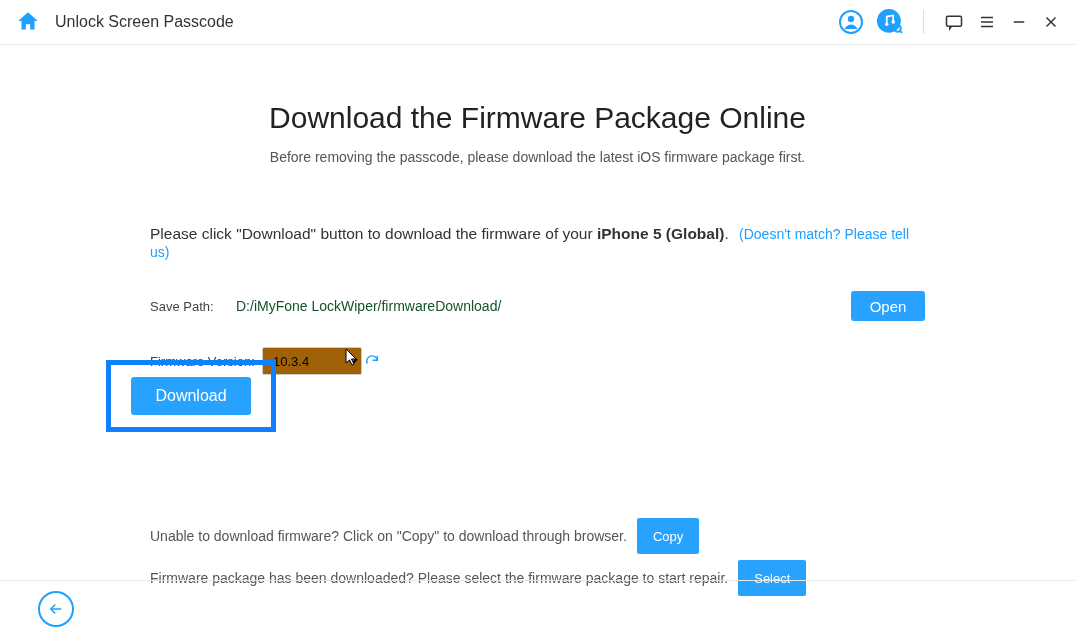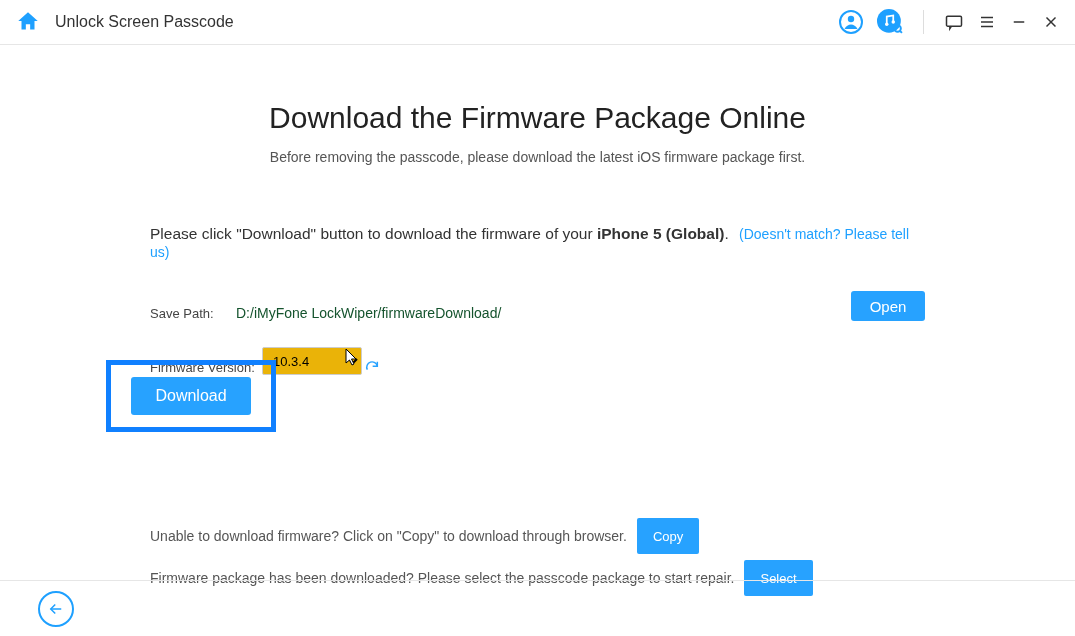--- a/index.html
+++ b/index.html
@@ -14,28 +14,28 @@
   
   .main { padding-top: 56px; text-align: center; }
   .heading { font-size: 30px; color: #222; font-weight: 400; margin-bottom: 14px; text-align: center; }
   .subheading { font-size: 14px; color: #555; margin-bottom: 60px; }
   
   .body { text-align: left; padding: 0 150px; }
   .instr { font-size: 15.5px; color: #333; margin-bottom: 30px; }
   .instr b { font-weight: 700; }
   .link { color: #1ea0ff; font-size: 14px; margin-left: 6px; cursor: pointer; }
   
-  .row { display: flex; align-items: flex-end; margin-bottom: 26px; gap: 16px; }
+  .row { display: flex; align-items: center; margin-bottom: 26px; gap: 16px; }
   .row-label { font-size: 13px; color: #444; min-width: 70px; }
   .path { font-size: 14px; color: #14532d; flex: 1; }
   .btn { background: #27a2ff; color: #fff; border: none; border-radius: 3px; font-size: 15px; cursor: pointer; display: inline-flex; align-items: center; justify-content: center; }
   .btn-open { width: 74px; height: 30px; }
   .btn-sm { height: 36px; padding: 0 16px; font-size: 13px; border-radius: 2px; }
   
-  .select { width: 100px; height: 28px; border: 1px solid #ccc; border-radius: 2px; font-size: 13px; padding: 0 6px; background: #eab308; }
+  .select { width: 100px; height: 28px; border: 1px solid #ccc; border-radius: 2px; font-size: 13px; padding: 0 6px; background: #a16207; }
   .refresh { color: #27a2ff; cursor: pointer; }
   
   .download-wrap { position: absolute; left: 106px; top: 360px; border: 5px solid #1080ff; border-radius: 0; padding: 12px 20px; }
   .btn-download { width: 120px; height: 38px; font-size: 16px; }
   
   .bottom-block { position: absolute; left: 150px; top: 518px; font-size: 14px; color: #555; }
   .bottom-row { display: flex; align-items: center; margin-bottom: 6px; gap: 10px; }
   
   .footer-bar { position: absolute; bottom: 0; left: 0; right: 0; height: 56px; border-top: 1px solid #e6e6e6; display: flex; align-items: center; padding: 0 38px; }
   .back-btn { width: 36px; height: 36px; border: 2px solid #1ea0ff; border-radius: 50%; display: flex; align-items: center; justify-content: center; cursor: pointer; }
@@ -132,21 +132,21 @@
 <div class="download-wrap">
   <button class="btn btn-download">Download</button>
 </div>
 
 <div class="bottom-block">
   <div class="bottom-row">
     <span>Unable to download firmware? Click on "Copy" to download through browser.</span>
     <button class="btn btn-sm">Copy</button>
   </div>
   <div class="bottom-row">
-    <span>Firmware package has been downloaded? Please select the passcode package to start repair.</span>
+    <span>Firmware package has been downloaded? Please select the firmware package to start repair.</span>
     <button class="btn btn-sm">Select</button>
   </div>
 </div>
 
 <div class="footer-bar">
   <div class="back-btn">
     <svg viewBox="0 0 24 24" width="18" height="18" fill="none" stroke="#1ea0ff" stroke-width="2">
         <line x1="19" y1="12" x2="5" y2="12"></line>
         <polyline points="11 6 5 12 11 18"></polyline>
       </svg>

